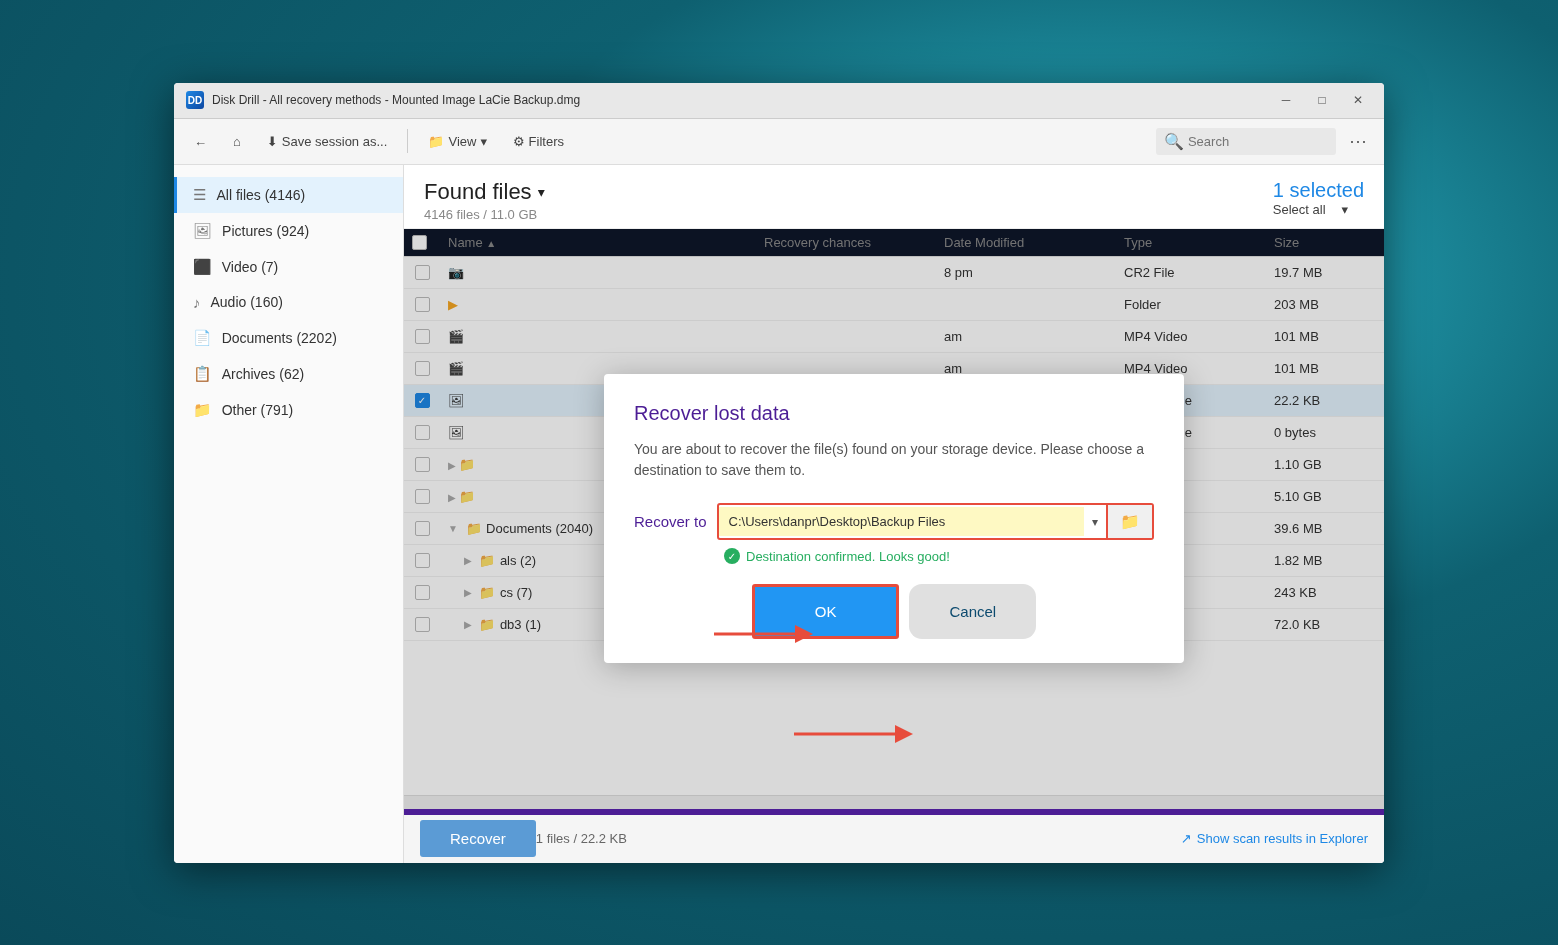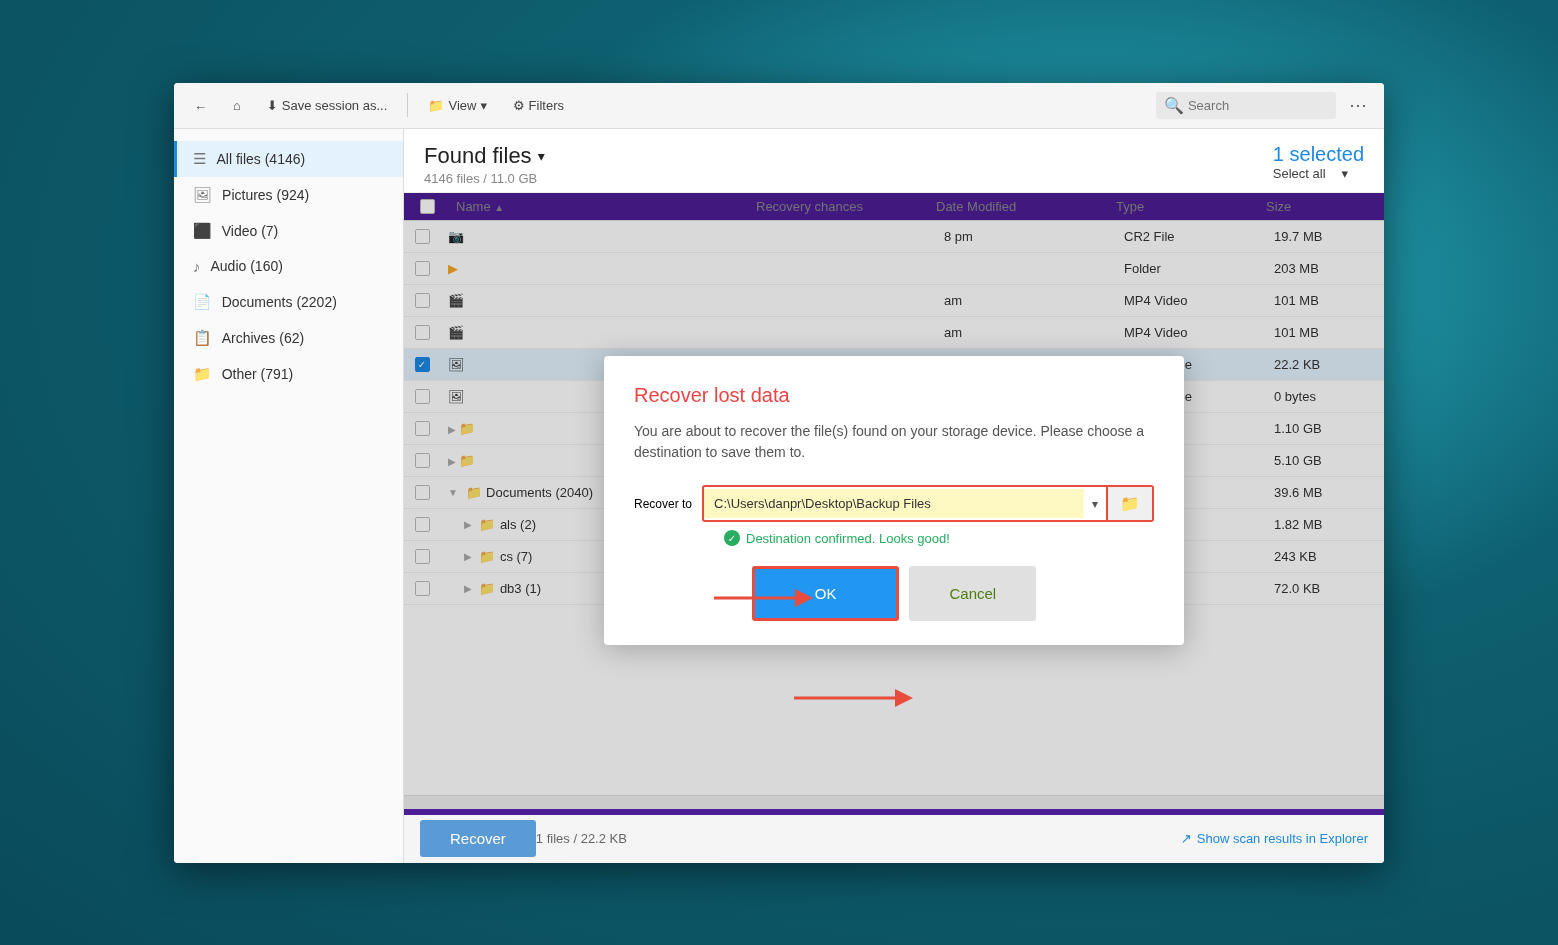--- a/index.html
+++ b/index.html
@@ -184,23 +184,23 @@
       cursor: pointer;
       display: flex;
       align-items: center;
       gap: 16px;
     }
     
     .table-header {
       display: grid;
       grid-template-columns: 36px 1fr 180px 180px 150px 100px 18px;
       align-items: center;
-      padding: 6px 8px;
+      padding: 6px 0;
       border-bottom: 1px solid #e0e0e0;
-      background: #4c1d95;
+      background: #0f172a;
       font-size: 13px;
       color: #888;
       flex-shrink: 0;
     }
     .table-header > div { padding: 0 8px; }
     .col-sort { font-size: 10px; }
     
     .table-body {
       flex: 1;
       overflow-y: auto;
@@ -292,38 +292,38 @@
       background: white;
       border-radius: 4px;
       box-shadow: 0 4px 30px rgba(0,0,0,0.25);
       width: 580px;
       padding: 28px 30px 24px;
       position: relative;
     }
     .modal-title {
       font-size: 20px;
       font-weight: 400;
-      color: #ef4444;
+      color: #4c1d95;
       margin-bottom: 14px;
     }
     .modal-desc {
       font-size: 14px;
       color: #555;
       line-height: 1.5;
       margin-bottom: 22px;
     }
     .recover-to-row {
       display: flex;
       align-items: center;
       gap: 10px;
       margin-bottom: 8px;
     }
     .recover-to-label {
-      font-size: 12px;
-      color: #000000;
+      font-size: 15px;
+      color: #4c1d95;
       white-space: nowrap;
     }
     .path-select-wrapper {
       border: 2px solid #e74c3c;
       border-radius: 3px;
       display: flex;
       align-items: center;
       flex: 1;
       overflow: hidden;
       background: white;
@@ -382,41 +382,52 @@
       color: white;
       border: 3px solid #e74c3c;
       border-radius: 3px;
       padding: 16px 60px;
       font-size: 15px;
       cursor: pointer;
       font-weight: 400;
     }
     .cancel-btn {
       background: #e0e0e0;
-      color: #4d7c0f;
+      color: #0c4a6e;
       border: none;
-      border-radius: 3px;
+      border-radius: 13px;
       padding: 10px 40px;
       font-size: 15px;
       cursor: pointer;
     }
     
     .content-body {
       flex: 1;
       display: flex;
       flex-direction: column;
       overflow: hidden;
       position: relative;
     }
   </style>
 </head>
 <body>
 
 <div class="window">
 
+  <div class="titlebar">
+    <div class="titlebar-icon">
+      <span>DD</span>
+    </div>
+    <span class="titlebar-title">Disk Drill - All recovery methods - Mounted Image LaCie Backup.dmg</span>
+    <div class="titlebar-controls">
+      <div class="titlebar-btn">─</div>
+      <div class="titlebar-btn">□</div>
+      <div class="titlebar-btn close">✕</div>
+    </div>
+  </div>
 
   <div class="toolbar">
     <button class="toolbar-btn">
       <span>←</span>
     </button>
     <button class="toolbar-btn">
       <span>⌂</span>
     </button>
     <button class="toolbar-btn">
       <span>⬇</span>

